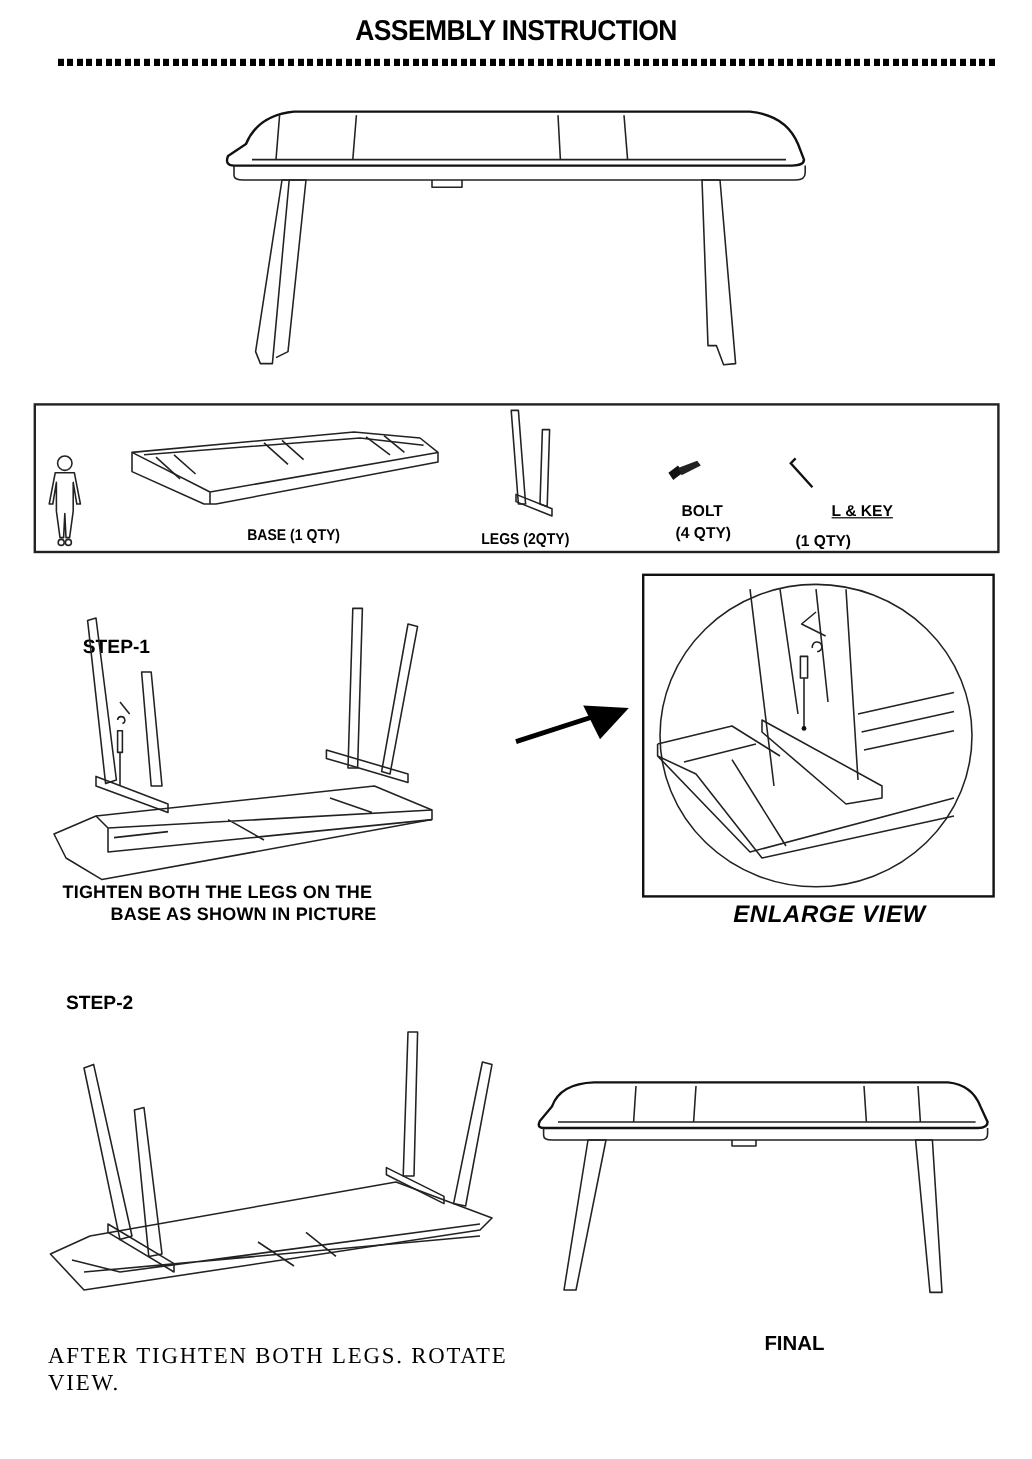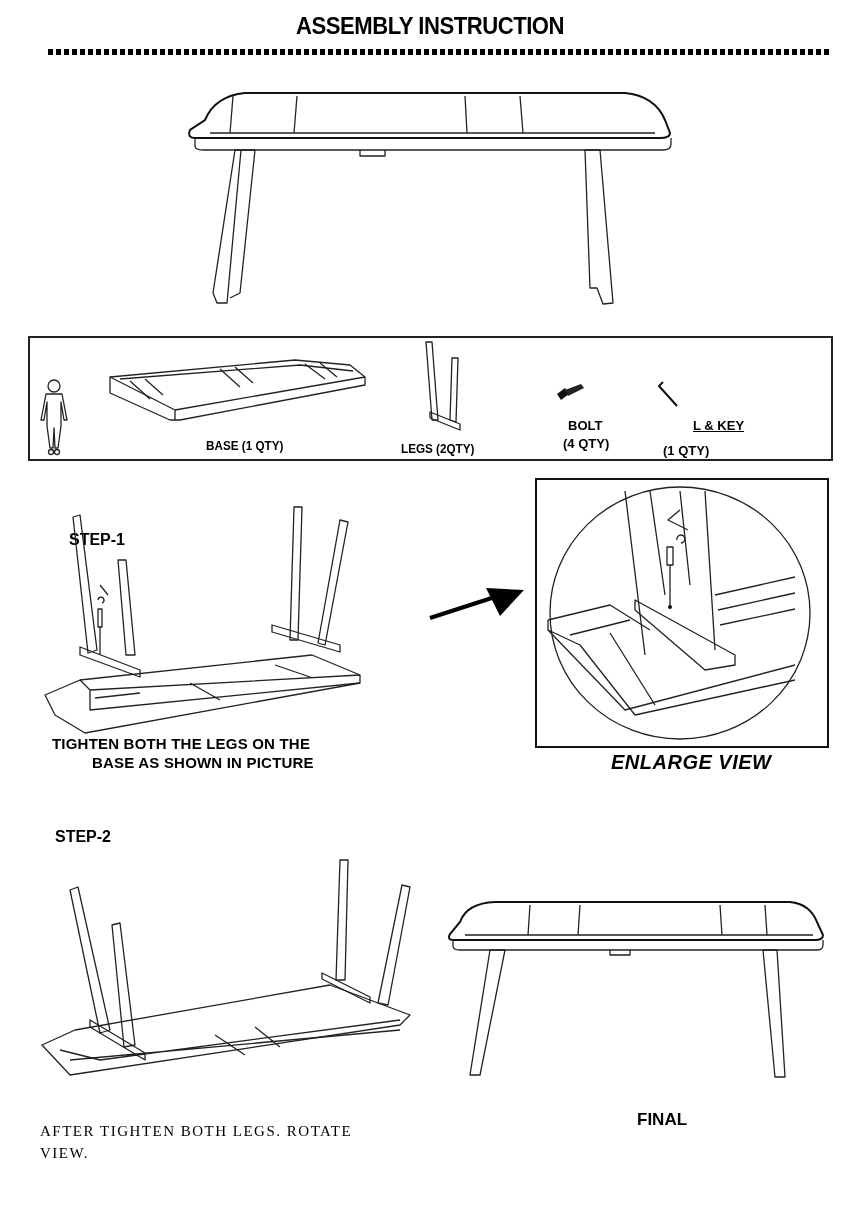--- a/index.html
+++ b/index.html
@@ -8,21 +8,21 @@
   .title { left:0; width:860px; top:12px; text-align:center; font-weight:bold; font-size:24px; letter-spacing:-0.5px; transform:scaleX(0.92); }
   .dotline { left:48px; top:49px; width:783px; height:6px;
     background-image: repeating-linear-gradient(to right, #000 0 5px, transparent 5px 8px); }
   .parts-box { left:28px; top:336px; width:805px; height:125px; border:2px solid #222; box-sizing:border-box; }
   .lbl { font-weight:bold; font-size:13px; white-space:nowrap; transform:scaleX(0.9); transform-origin:left top; }
   .lbl2 { font-weight:bold; font-size:13px; white-space:nowrap;padding-left:20px; }
   .step { font-weight:bold; font-size:16px; }
   .para { font-weight:bold; font-size:15px; line-height:19px; letter-spacing:0.2px; }
   .enlarge-box { left:535px; top:478px; width:294px; height:270px; border:2px solid #111; box-sizing:border-box; }
   .enlarge-cap { font-style:italic; font-weight:bold; font-size:20px; letter-spacing:0.5px; }
-  .serif-para { font-family:"Liberation Serif", serif; font-size:15px; line-height:22px; letter-spacing:1.5px; }
+  .serif-para { font-family:"Liberation Serif", serif; font-size:19px; line-height:22px; letter-spacing:1.5px; }
   svg { position:absolute; overflow:visible; }
   svg .ln { fill:none; stroke:#222; stroke-width:1.3; stroke-linejoin:round; }
   svg .thk { fill:none; stroke:#111; stroke-width:2; }
 </style>
 </head>
 <body>
 
 <div class="abs title">ASSEMBLY INSTRUCTION</div>
 <div class="abs dotline"></div>
 

